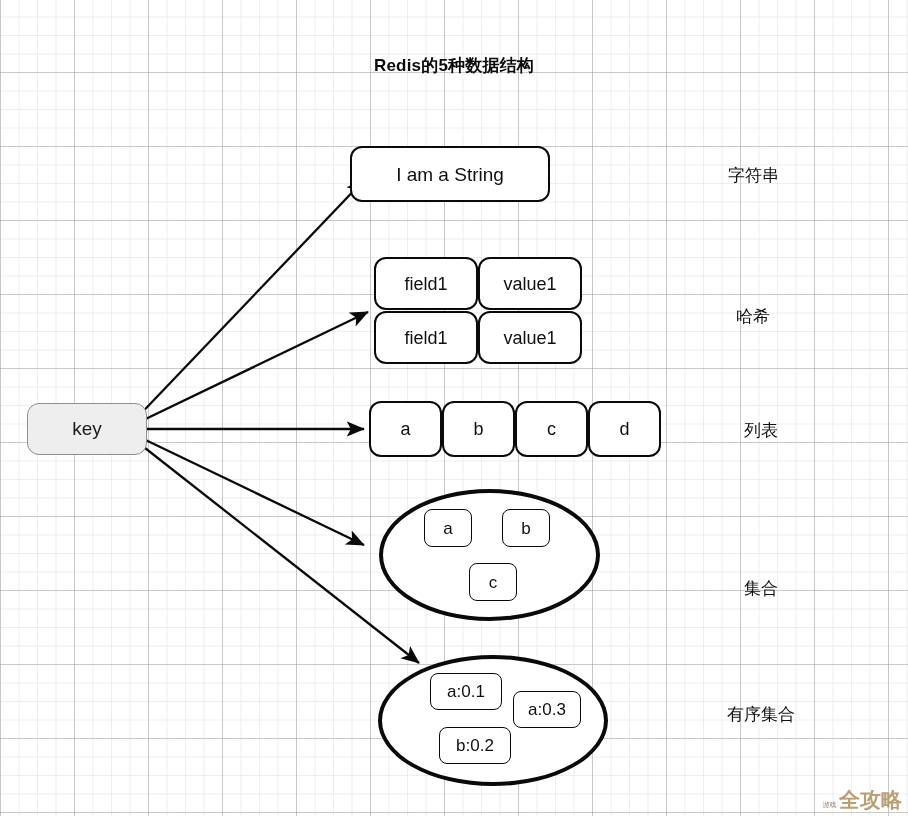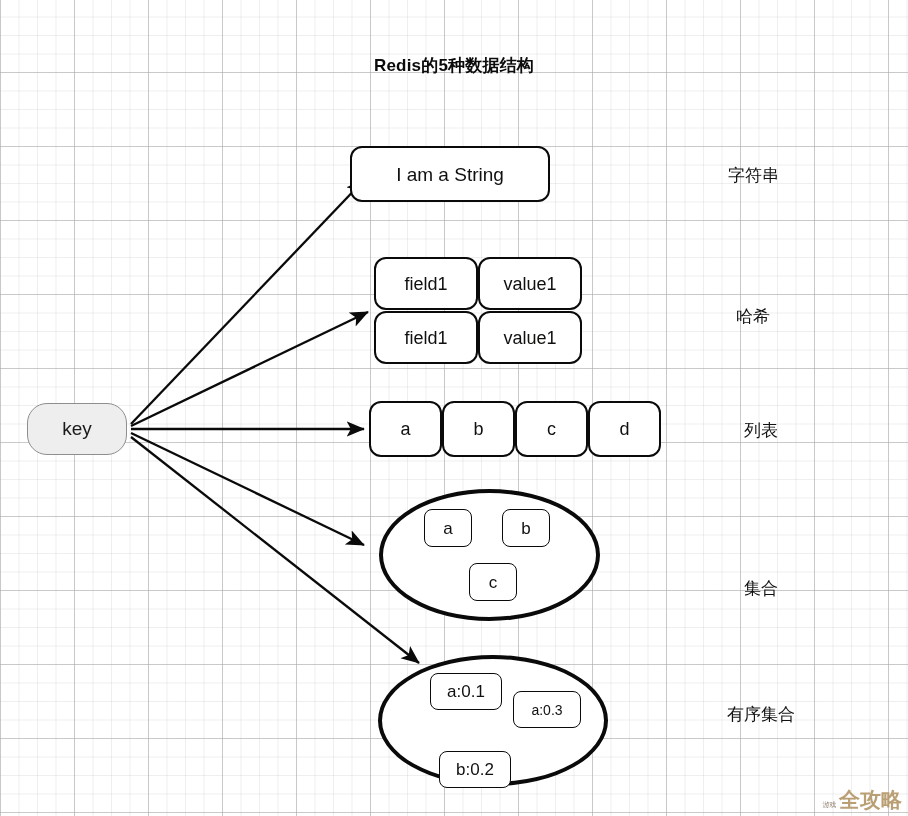--- a/index.html
+++ b/index.html
@@ -140,21 +140,21 @@
     </defs>
     <g stroke="#0a0a0a" stroke-width="2.3" fill="none" marker-end="url(#ah)">
       <line x1="131" y1="424" x2="364" y2="180"></line>
       <line x1="131" y1="426" x2="368" y2="312"></line>
       <line x1="131" y1="429" x2="364" y2="429"></line>
       <line x1="131" y1="433" x2="364" y2="545"></line>
       <line x1="131" y1="437" x2="419" y2="663"></line>
     </g>
   </svg>
 
-  <div class="keybox" style="left:27px; top:403px; width:100px; height:52px;border-radius:20px;">
+  <div class="keybox" style="left:27px; top:403px; width:120px; height:52px;">
     <span>key</span>
   </div>
 
   <div class="node rounded-lg" style="left:350px; top:146px; width:200px; height:56px; font-size:19px;">
     <span>I am a String</span>
   </div>
   <div class="rlabel" style="left:728px; top:164px;">字符串</div>
 
   <div class="node rounded-lg" style="left:374px; top:257px; width:104px; height:53px;">
     <span>field1</span>
@@ -193,24 +193,24 @@
   </div>
   <div class="node rounded-sm" style="left:469px; top:563px; width:48px; height:38px; border-width:1.6px; font-size:17px;">
     <span>c</span>
   </div>
   <div class="rlabel" style="left:744px; top:549px;margin-top:28px;">集合</div>
 
   <div class="ellipse" style="left:378px; top:655px; width:230px; height:131px;"></div>
   <div class="node rounded-sm" style="left:430px; top:673px; width:72px; height:37px; border-width:1.6px; font-size:17px;">
     <span>a:0.1</span>
   </div>
-  <div class="node rounded-sm" style="left:513px; top:691px; width:68px; height:37px; border-width:1.6px; font-size:14px;">
+  <div class="node rounded-sm" style="left:513px; top:691px; width:68px; height:37px; border-width:1.6px; font-size:17px;">
     <span>a:0.3</span>
   </div>
-  <div class="node rounded-sm" style="left:439px; top:727px; width:72px; height:37px; border-width:1.6px; font-size:17px;margin-top:24px;">
+  <div class="node rounded-sm" style="left:439px; top:727px; width:72px; height:37px; border-width:1.6px; font-size:17px;">
     <span>b:0.2</span>
   </div>
   <div class="rlabel" style="left:727px; top:703px;">有序集合</div>
 
   <div class="watermark">
     <span class="wm-sub">游戏</span>
     <span class="wm-main">全攻略</span>
   </div>
 
 </div>

